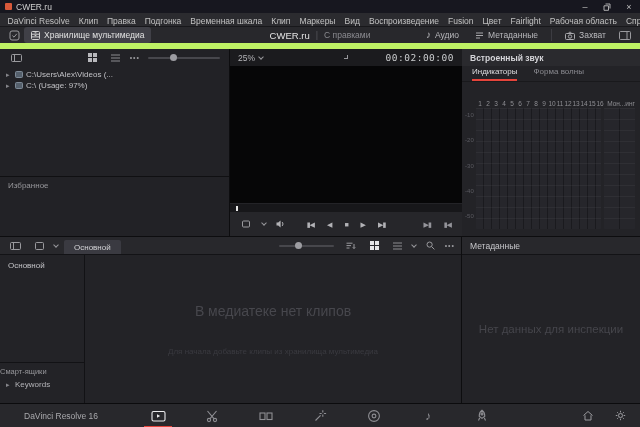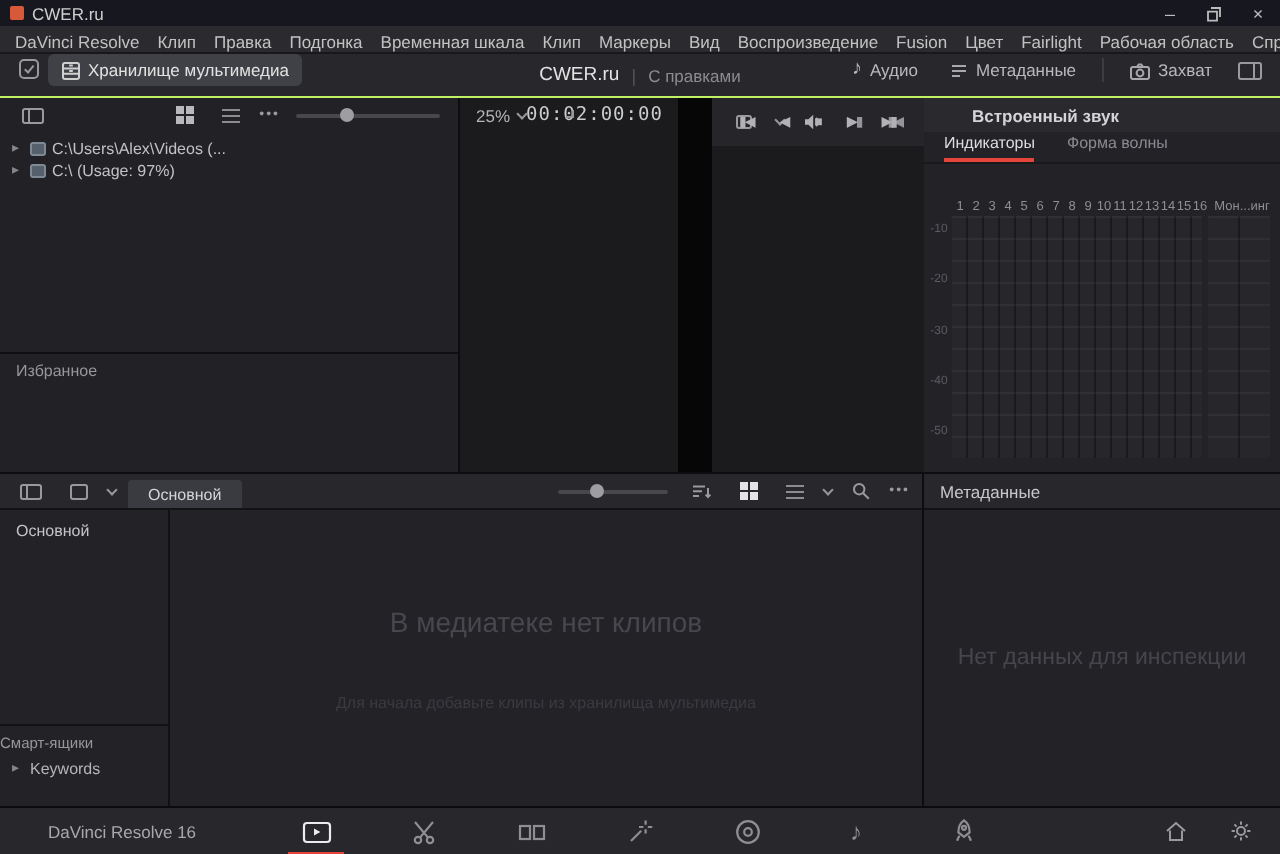--- a/index.html
+++ b/index.html
@@ -11,21 +11,21 @@
 .app-ico{width:7px;height:7px;border-radius:1px;background:#d8593a;margin:0 4px 0 5px;flex:0 0 auto}
 .titlebar .title{font-size:8.5px;color:#cfcfcf}
 .win-controls{margin-left:auto;display:flex;height:100%}
 .win-btn{width:22px;display:flex;align-items:center;justify-content:center;font-size:9px;color:#bdbdbd}
 
 
 .menubar{height:14px;background:#2b2b2f;border-bottom:1px solid #18181b;display:flex;align-items:flex-end;padding-left:3px;flex:0 0 auto}
 .menu-item{font-size:8.5px;color:#c2c2c2;padding:0 4.5px;white-space:nowrap}
 
 
-.toolbar{height:22px;background:#28282c;border-bottom:1px solid #bef264;display:flex;align-items:flex-start;position:relative;flex:0 0 auto;padding:0 5px}
+.toolbar{height:22px;background:#28282c;border-bottom:6px solid #bef264;display:flex;align-items:flex-end;position:relative;flex:0 0 auto;padding:0 5px}
 .tool-btn{display:flex;align-items:center;gap:4px;font-size:8.5px;color:#b9b9bd;padding:3px 7px;border-radius:3px;white-space:nowrap}
 .tool-btn.active{background:#404047;color:#e2e2e2}
 .icon-btn{display:flex;align-items:center;justify-content:center;padding:2px 4px}
 .center-title{position:absolute;left:50%;top:0;height:100%;transform:translateX(-50%);display:flex;align-items:center;gap:6px}
 .center-title .proj{font-size:9.5px;color:#e2e2e2}
 .center-title .sep{color:#55555a;font-size:9px}
 .center-title .state{font-size:8.5px;color:#8b8b90}
 .toolbar-right{margin-left:auto;display:flex;align-items:center;gap:2px}
 .note-glyph{font-size:10px;color:#b9b9bd;line-height:1}
 .vsep{width:1px;height:12px;background:#3c3c42;margin:0 4px}
@@ -39,37 +39,37 @@
 .panel-toolbar{height:17px;display:flex;align-items:center;padding:0 7px;gap:6px;flex:0 0 auto}
 .spacer{flex:1}
 .slider{position:relative;height:2px;background:#47474c;border-radius:1px;width:72px;margin:0 2px}
 .slider .handle{position:absolute;top:-3px;left:30%;width:7px;height:7px;border-radius:50%;background:#9d9da2}
 .more-dots{font-size:7px;color:#9a9a9e;letter-spacing:1px}
 .tree{flex:1;padding-top:3px;overflow:hidden}
 .tree-row{display:flex;align-items:center;gap:3px;height:11px;padding-left:6px;font-size:8px;color:#c2c2c6;white-space:nowrap}
 .disc{color:#85858a;font-size:7px;width:6px;line-height:1}
 .fav{border-top:1px solid #101012;height:60px;padding:4px 8px;font-size:8px;color:#97979b;flex:0 0 auto}
 
-.center-panel{flex:1;background:#1b1b1e;display:flex;flex-direction:row;min-width:0}
+.center-panel{flex:1;background:#1b1b1e;display:flex;flex-direction:column;min-width:0}
 .viewer-toolbar{height:17px;display:flex;align-items:center;padding:0 8px;flex:0 0 auto;position:relative}
 .zoom-dd{display:flex;align-items:center;gap:4px;font-size:8.5px;color:#b5b5b9}
 .center-chev{position:absolute;left:50%;transform:translateX(-50%)}
 .timecode{margin-left:auto;font-family:"DejaVu Sans Mono",monospace;font-size:9.5px;color:#caccce;letter-spacing:.5px}
 .viewer{flex:1;background:#060607}
 .scrubber{height:9px;background:#17171a;position:relative;flex:0 0 auto;border-top:1px solid #232327}
 .scrubber .playhead{position:absolute;left:6px;top:2px;width:2px;height:5px;background:#e6e6e6}
 .transport{height:24px;background:#26262a;display:flex;align-items:center;position:relative;flex:0 0 auto;padding:0 8px;gap:6px}
 .t-btn{color:#b2b2b6;font-size:7px;letter-spacing:-1px;padding:2px 3px;line-height:1}
 .t-center{position:absolute;left:50%;transform:translateX(-50%);display:flex;align-items:center;gap:7px}
 .t-right{margin-left:auto;display:flex;gap:7px;align-items:center}
 .t-right .t-btn{color:#94949a}
 
 
 .right-panel{width:178px;background:#232327;display:flex;flex-direction:column}
-.right-panel .hdr{height:17px;background:#2a2a2e;display:flex;align-items:center;padding:0 24px;font-size:8.5px;font-weight:bold;color:#d4d4d8;flex:0 0 auto}
+.right-panel .hdr{height:17px;background:#2a2a2e;display:flex;align-items:center;padding:0 8px;font-size:8.5px;font-weight:bold;color:#d4d4d8;flex:0 0 auto}
 .audio-tabs{height:16px;display:flex;align-items:flex-end;gap:16px;padding:0 10px;border-bottom:1px solid #19191c;flex:0 0 auto}
 .audio-tab{font-size:8px;color:#8a8a90;padding-bottom:3px;border-bottom:2px solid transparent;white-space:nowrap}
 .audio-tab.active{color:#dedee1;border-bottom-color:#e5443b}
 .meters-wrap{flex:1;display:flex;flex-direction:column;padding:16px 5px 7px 3px;min-height:0}
 .ch-row{display:flex;flex:0 0 10px;align-items:center}
 .dbspace{width:11px;flex:0 0 auto}
 .ch-nums{display:flex}
 .ch{width:8px;text-align:center;font-size:6.5px;color:#8e8e93}
 .mon-label{width:32px;margin-left:3px;font-size:6.5px;color:#8e8e93;overflow:hidden;white-space:nowrap;text-align:center}
 .meters-row{flex:1;display:flex;min-height:0}

